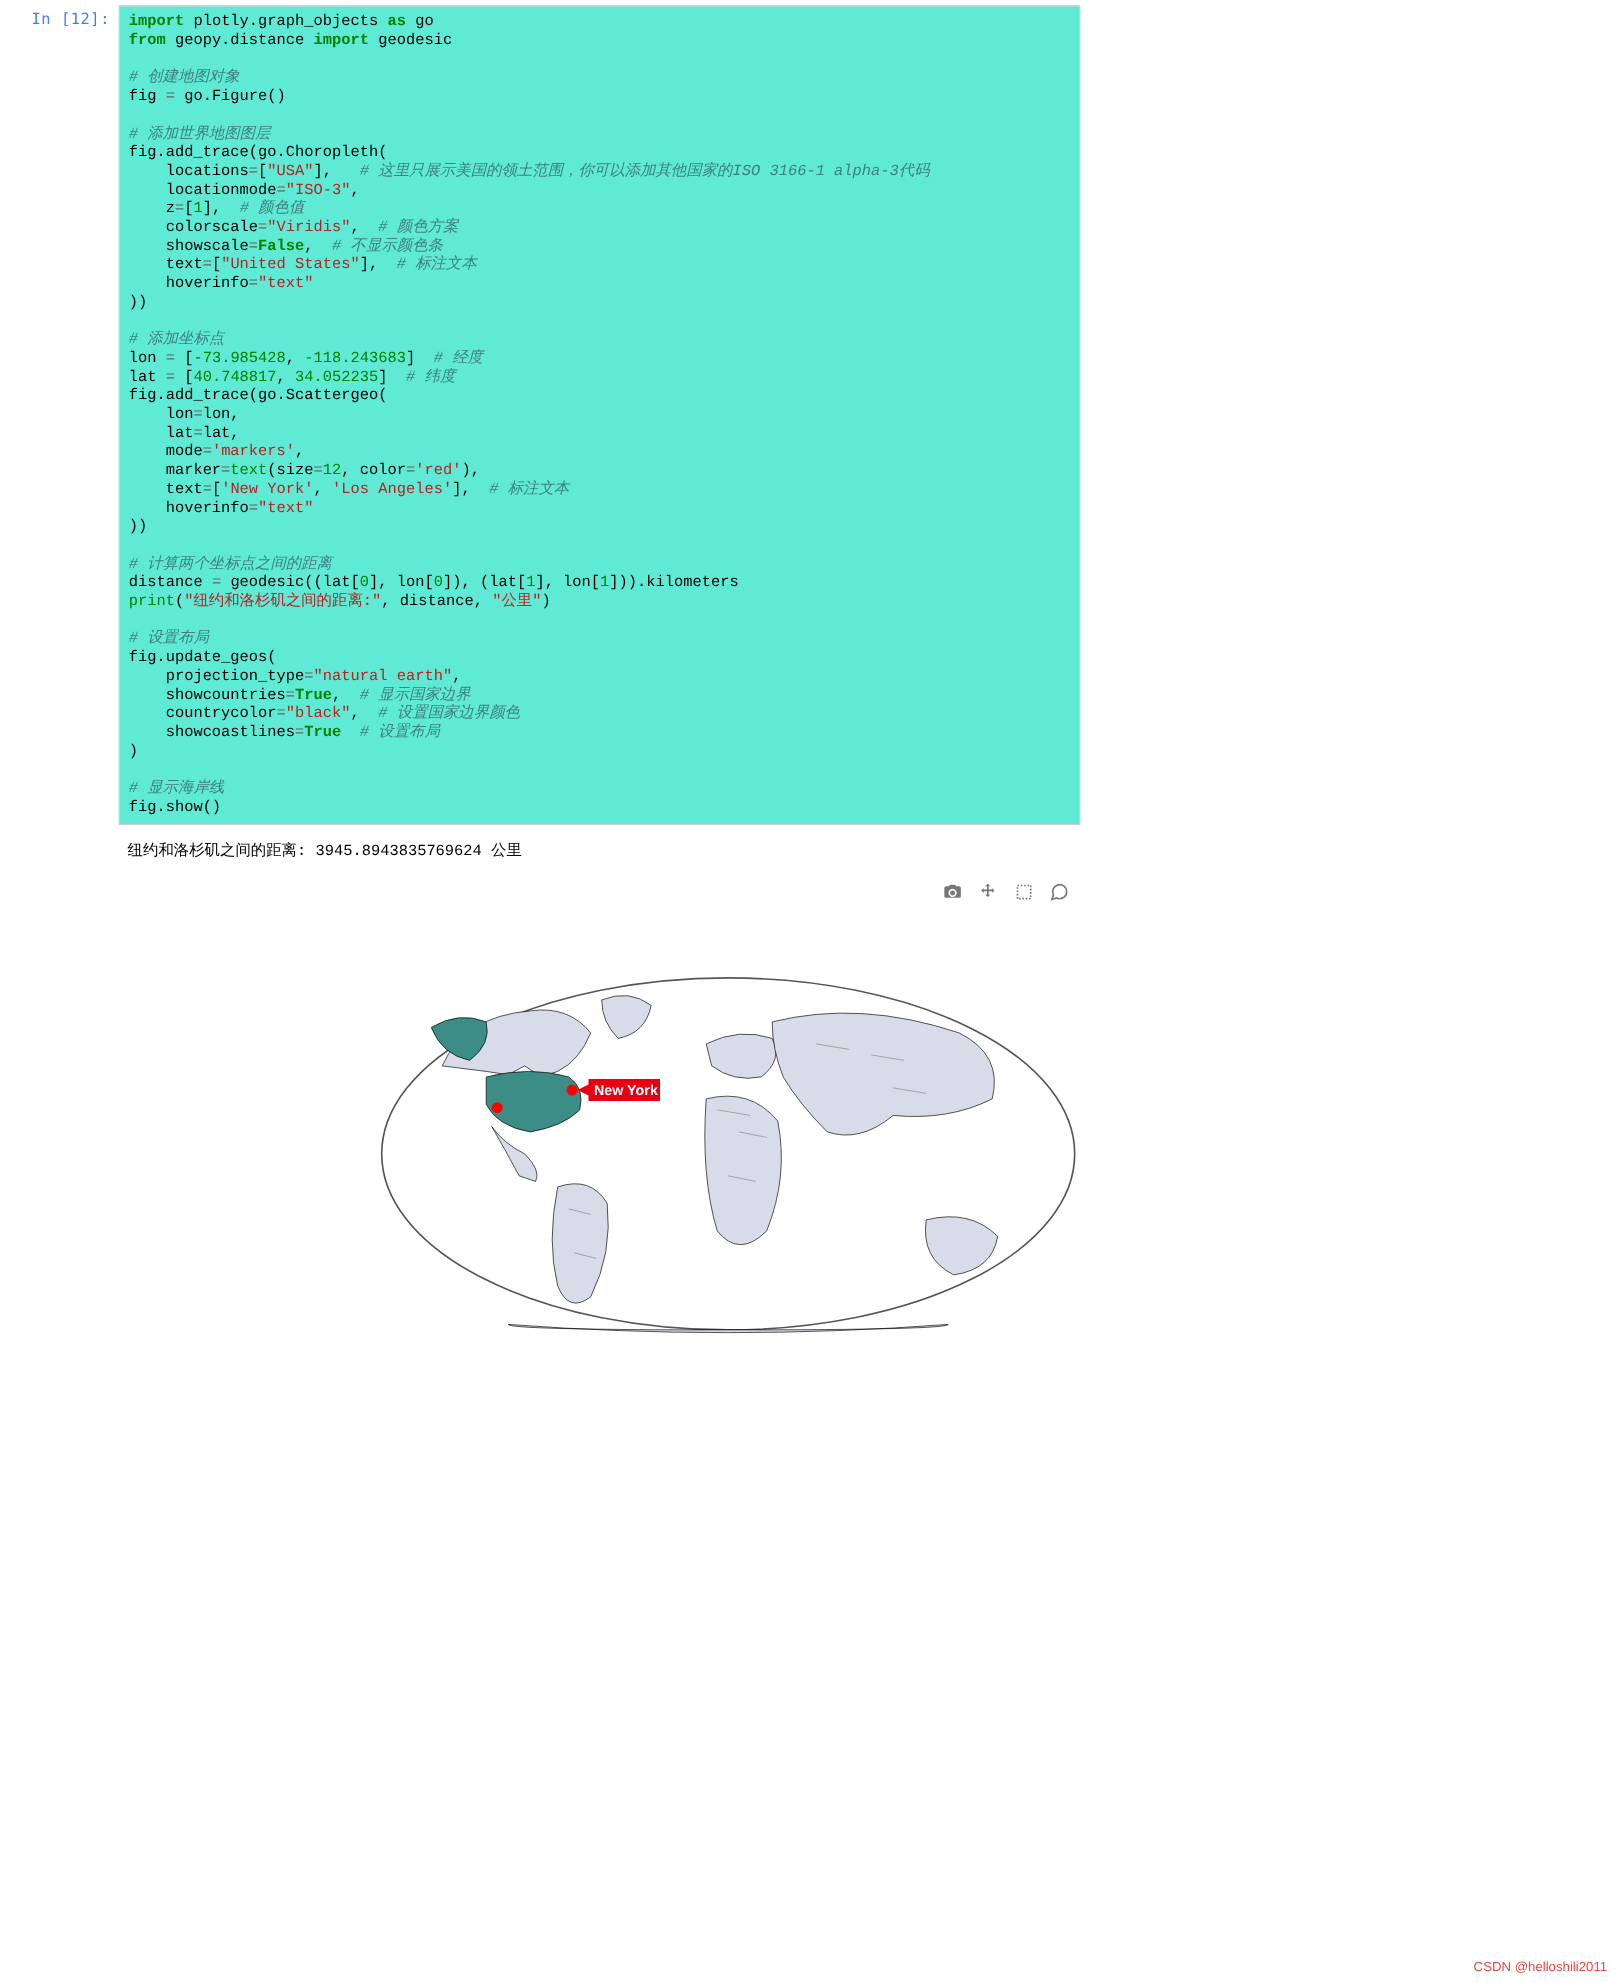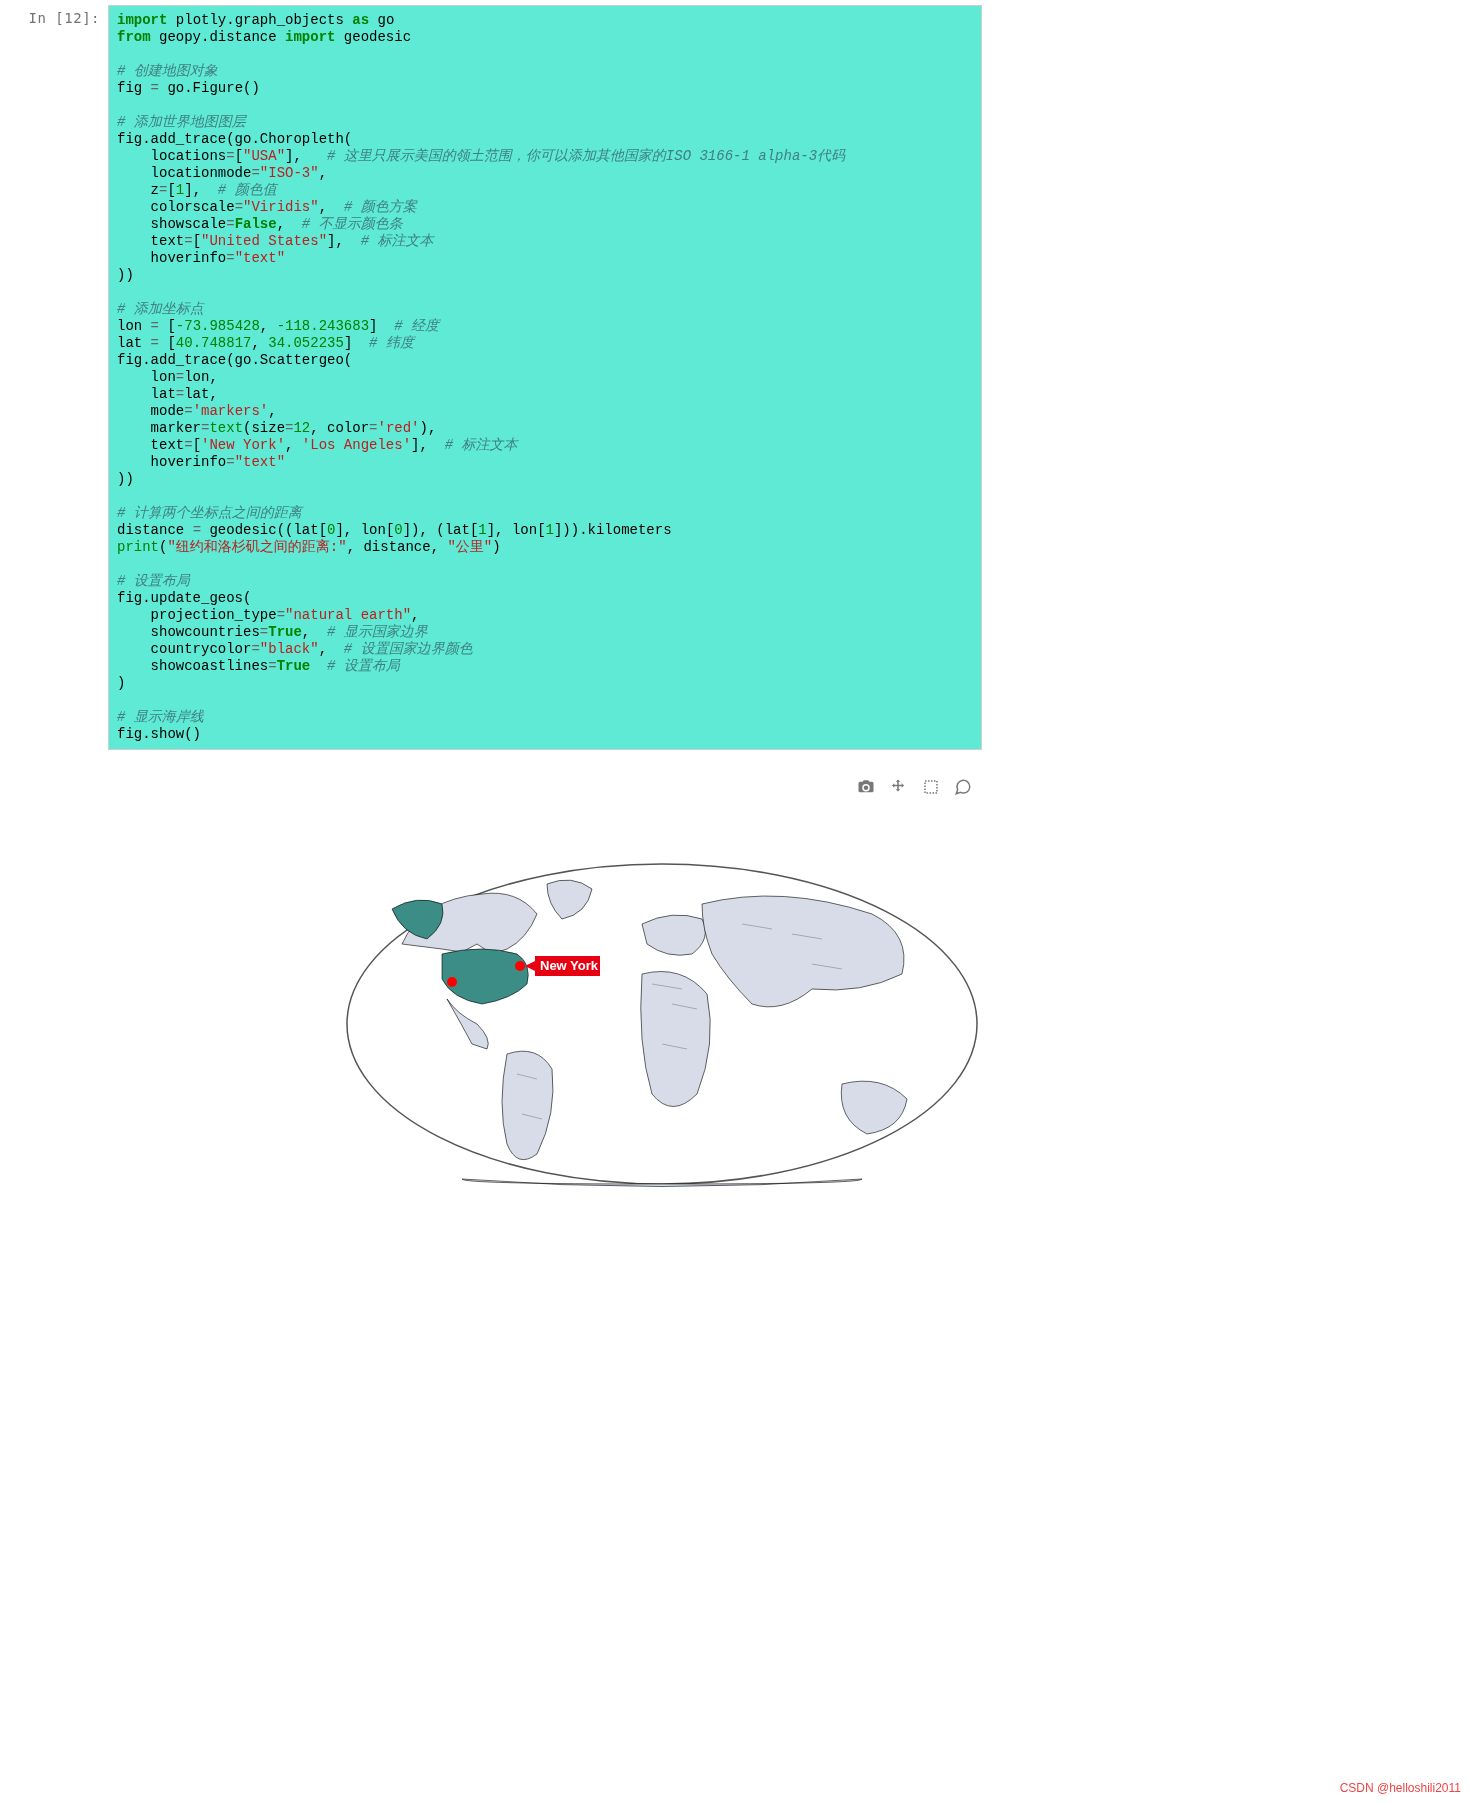--- a/index.html
+++ b/index.html
@@ -21,21 +21,21 @@
   .prompt {
     width: 100px;
     min-width: 100px;
     text-align: right;
     padding: 5px 8px 0 0;
     font-family: Consolas, Monaco, monospace;
     font-size: 14px;
     letter-spacing: 0.5px;
   }
   .prompt.input-prompt {
-    color: #737373;
+    color: #3b82f6;
   }
   .input-area {
     flex: 1;
     background: #5eead4;
     border: 1px solid #cfcfcf;
     padding: 6px 8px;
     line-height: 17px;
     font-family: Consolas, Monaco, 'Courier New', monospace;
     font-size: 14px;
     white-space: pre;
@@ -133,20 +133,21 @@
     countrycolor<span class="op">=</span><span class="str">"black"</span>,  <span class="cm"># 设置国家边界颜色</span>
     showcoastlines<span class="op">=</span><span class="bool">True</span>  <span class="cm"># 设置布局</span>
 )
 
 <span class="cm"># 显示海岸线</span>
 fig.show()</div>
   </div>
 
   <div class="cell">
     <div class="prompt"></div>
+    <div class="output-area">纽约和洛杉矶之间的距离: 3945.8943835769624 公里</div>
   </div>
 
   <div class="cell" style="padding:0;">
     <div class="prompt"></div>
     <div style="flex:1;">
       <div class="plotly-toolbar">
         <span title="Download plot">
           <svg viewBox="0 0 24 24" width="18" height="18" fill="#777">
               <path d="M9 3L7.5 5H4a2 2 0 0 0-2 2v10a2 2 0 0 0 2 2h16a2 2 0 0 0 2-2V7a2 2 0 0 0-2-2h-3.5L15 3H9zm3 5a5 5 0 1 1 0 10 5 5 0 0 1 0-10zm0 2a3 3 0 1 0 0 6 3 3 0 0 0 0-6z"></path>
             </svg>

